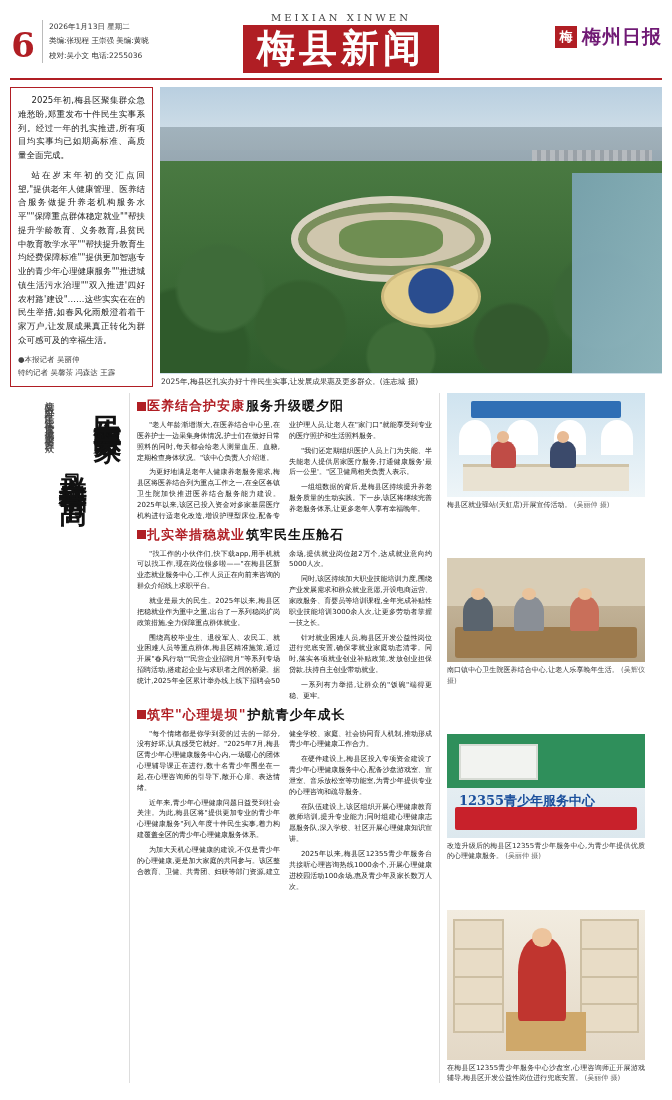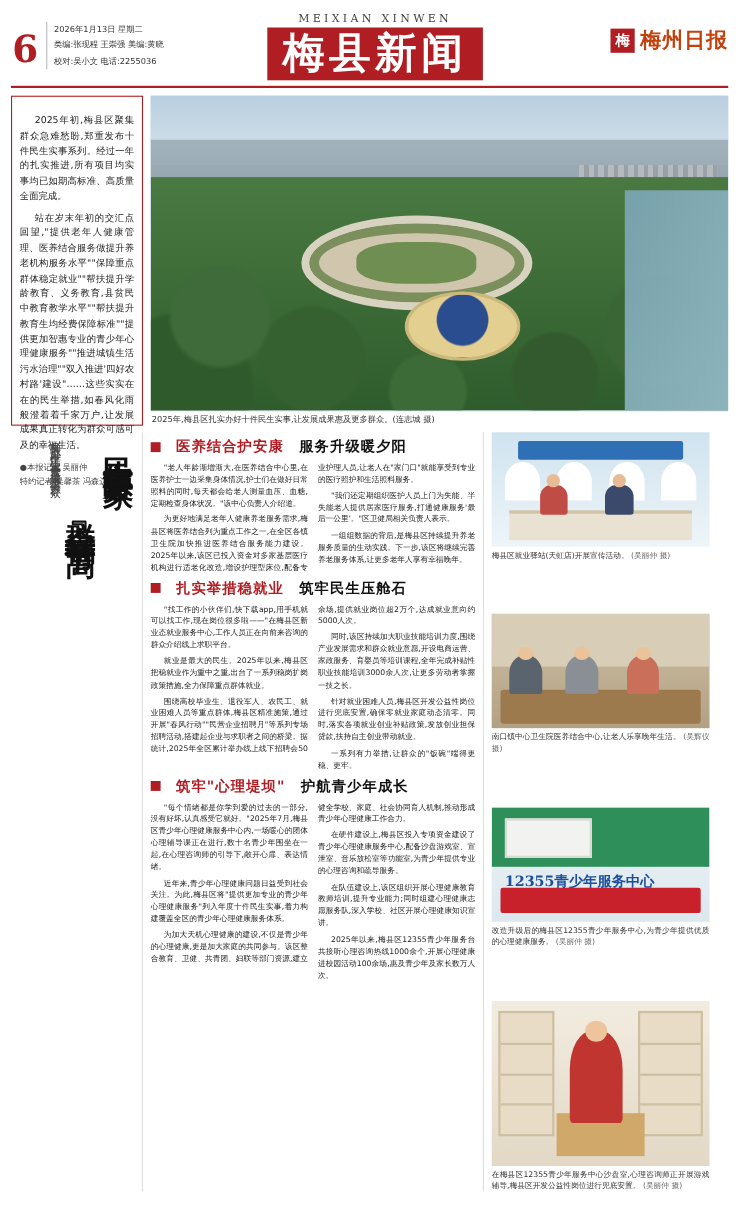--- a/index.html
+++ b/index.html
@@ -86,34 +86,34 @@
     color: #fff;
     font-size: 13px;
     font-weight: bold;
     display: flex; align-items: center; justify-content: center;
     font-family: "DejaVu Serif", "Liberation Serif", serif;
   }
   .mz-text {
     font-family: "DejaVu Serif", "Liberation Serif", serif;
     font-size: 19px;
     font-weight: bold;
-    color: #c2410c;
+    color: #701a75;
     letter-spacing: 1px;
   }
 
   
   .top-section {
     display: flex;
     margin-top: 7px;
     height: 300px;
   }
   .lead-box {
-    width: 120px;
+    width: 143px;
     border: 1px solid #b01e24;
-    padding: 16px 7px;
+    padding: 6px 7px;
     font-size: 8.5px;
     line-height: 1.62;
     color: #222;
     text-align: justify;
     position: relative;
   }
   .lead-box p { margin: 0 0 6px 0; text-indent: 1.6em; }
   .lead-byline {
     font-size: 7.5px;
     color: #444;
@@ -213,21 +213,21 @@
   }
 
   .col-text {
     width: 310px;
     padding: 0 7px;
     border-right: 1px solid #ddd;
   }
   .sub-head {
     display: flex;
     align-items: center;
-    gap: 14px;
+    gap: 1px;
     margin: 4px 0 5px 0;
     text-align: center;
   }
   .sub-head .sq { width: 9px; height: 9px; background:#b01e24; flex:none;}
   .sub-head .t1 {
     font-family: "DejaVu Serif", "Liberation Serif", serif;
     font-weight: bold; font-size: 13px; color: #b01e24; letter-spacing:1px;
   }
   .sub-head .t2 {
     font-family: "DejaVu Serif", "Liberation Serif", serif;

